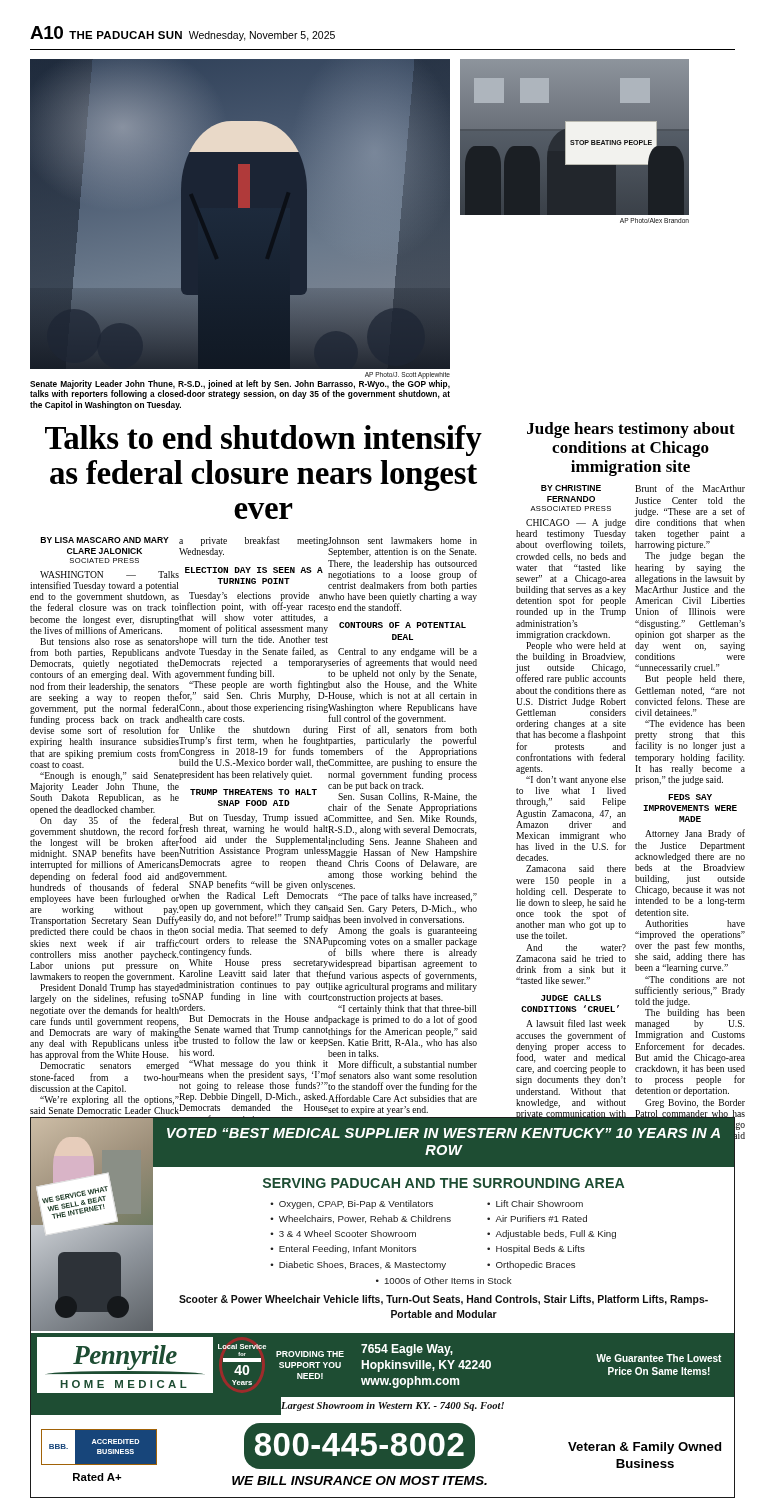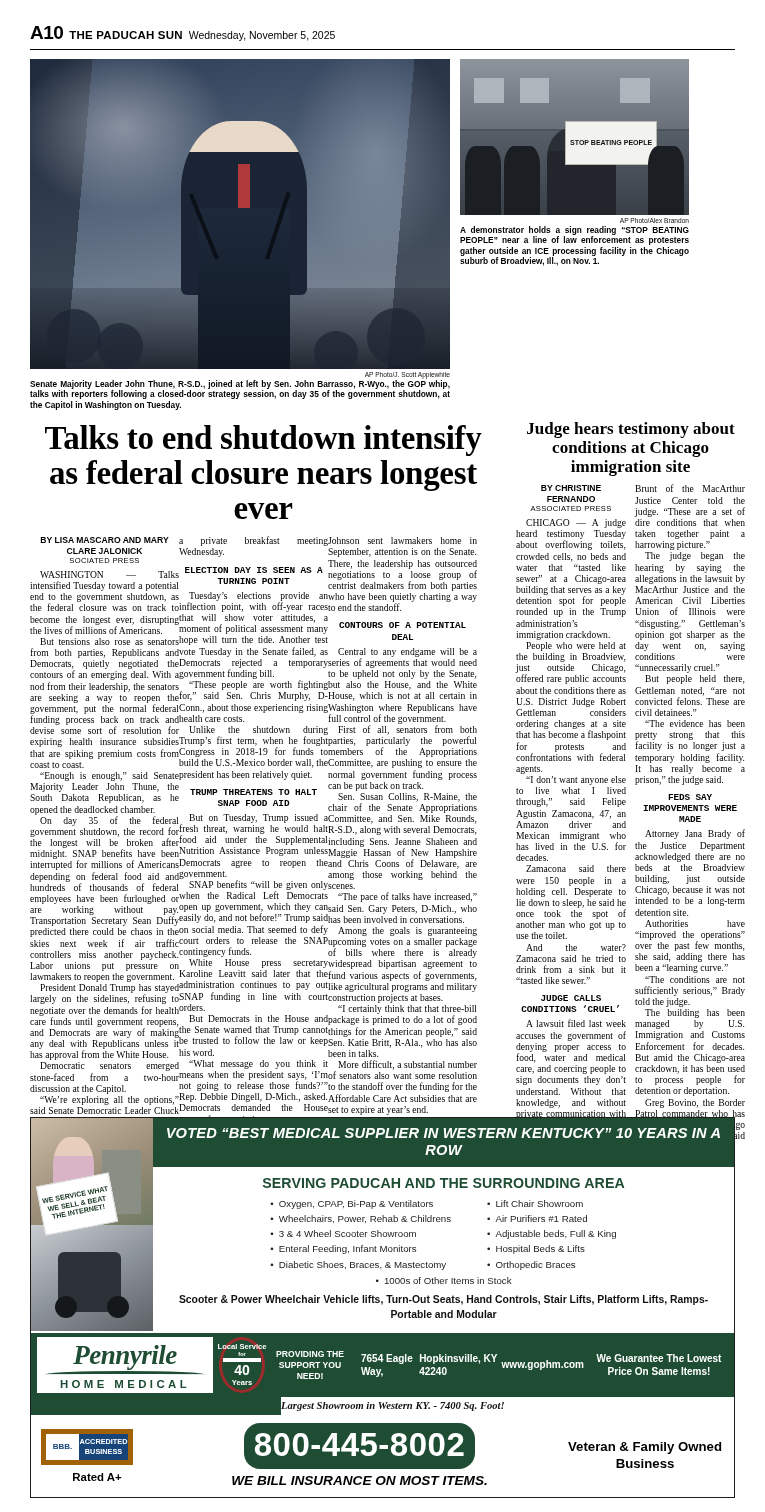--- a/index.html
+++ b/index.html
@@ -121,31 +121,31 @@
   .ad-logo .pmed { font-family:"Liberation Sans", sans-serif; font-weight:bold; font-size:11.4px; color:#1e4d33;
      text-align:center; letter-spacing:3.4px; padding-top:9px; }
   .ad-seal { width:58px; position:relative; display:flex; align-items:center; justify-content:center; }
   .ad-seal .ring { position:absolute; width:46px; height:56px; border:3px solid #9e2b2b; border-radius:50%; }
   .ad-seal .txt { position:relative; color:#fff; font-family:"Liberation Sans", sans-serif; font-weight:bold;
      font-size:7.6px; text-align:center; line-height:1.12; }
   .ad-seal .num { font-size:14px; }
   .ad-seal .bar { width:38px; height:4px; background:#fff; margin:1px auto; }
   .ad-prov { width:78px; color:#fff; font-family:"Liberation Sans", sans-serif; font-weight:bold; font-size:8.6px;
      line-height:1.28; display:flex; align-items:center; justify-content:center; text-align:center; }
-  .ad-addr { flex:1; color:#fff; font-family:"Liberation Sans", sans-serif; font-weight:bold; font-size:10px;
-     line-height:1.35; display:flex; flex-direction:row; justify-content:center; padding-left:12px;align-items:center; }
+  .ad-addr { flex:1; color:#fff; font-family:"Liberation Sans", sans-serif; font-weight:bold; font-size:12px;
+     line-height:1.35; display:flex; flex-direction:column; justify-content:center; padding-left:12px; }
   .ad-guar { width:150px; color:#fff; font-family:"Liberation Sans", sans-serif; font-weight:bold; font-size:10px;
      line-height:1.3; display:flex; align-items:center; justify-content:center; text-align:center; }
   .ad-showroom { background:#fff; text-align:left; padding:3px 10px 4px 0; margin-left:250px;
      font-family:Liberation Serif, serif; font-weight:bold; font-style:italic; font-size:10.6px; color:#111; }
   .ad-showroom-wrap { background:#1e4d33; }
 
   .ad-bottom { display:flex; align-items:center; background:#fff; padding:8px 10px 9px; gap:10px; }
   .bbb { width:112px; text-align:center; }
-  .bbb-box { display:flex; border:5px solid #a16207; width:92px; height:36px; }
+  .bbb-box { display:flex; border:1px solid #a16207; width:116px; height:36px; }
   .bbb-l { width:33px; background:#fff; display:flex; align-items:center; justify-content:center;
      font-family:"Liberation Sans", sans-serif; font-weight:bold; font-size:8px; color:#17457a; }
   .bbb-r { flex:1; background:#17457a; color:#fff; font-family:"Liberation Sans", sans-serif; font-weight:bold;
      font-size:7.3px; display:flex; flex-direction:column; align-items:center; justify-content:center; line-height:1.25; }
   .bbb-rated { font-family:"Liberation Sans", sans-serif; font-weight:bold; font-size:11.4px; padding-top:6px; }
   .phone-wrap { flex:1; text-align:center; }
   .phone { background:#1e4d33; color:#fff; font-family:"Liberation Sans", sans-serif; font-weight:bold;
      font-size:33px; border-radius:16px; padding:3px 10px 5px; letter-spacing:0.5px; display:inline-block; }
   .bill { font-family:"Liberation Sans", sans-serif; font-weight:bold; font-style:italic; font-size:13.6px;
      padding-top:4px; }
@@ -191,21 +191,20 @@
         <div class="win" style="left:26%; top:12%; width:13%; height:16%;"></div>
         <div class="win" style="left:70%; top:12%; width:13%; height:16%;"></div>
         <div class="person"></div>
         <div class="head"></div>
         <div class="sign">STOP BEATING PEOPLE</div>
         <div class="guard" style="left:2%;"></div>
         <div class="guard" style="left:19%;"></div>
         <div class="guard" style="right:2%;"></div>
       </div>
       <div class="ph-credit">AP Photo/Alex Brandon</div>
-      <div class="ph-cap">A demonstrator holds a sign reading “STOP BEATING PEOPLE” near a line of law enforcement as protesters gather outside an ICE processing facility in the Chicago suburb of Broadview, Ill., on Nov. 1.</div>
     </div>
   </div>
 
   <div class="body-area">
 
     <div style="width:466px;">
       <h1 class="headline-main">Talks to end shutdown intensify as federal closure nears longest ever</h1>
 
       <div class="left-block">
         <div class="col">

